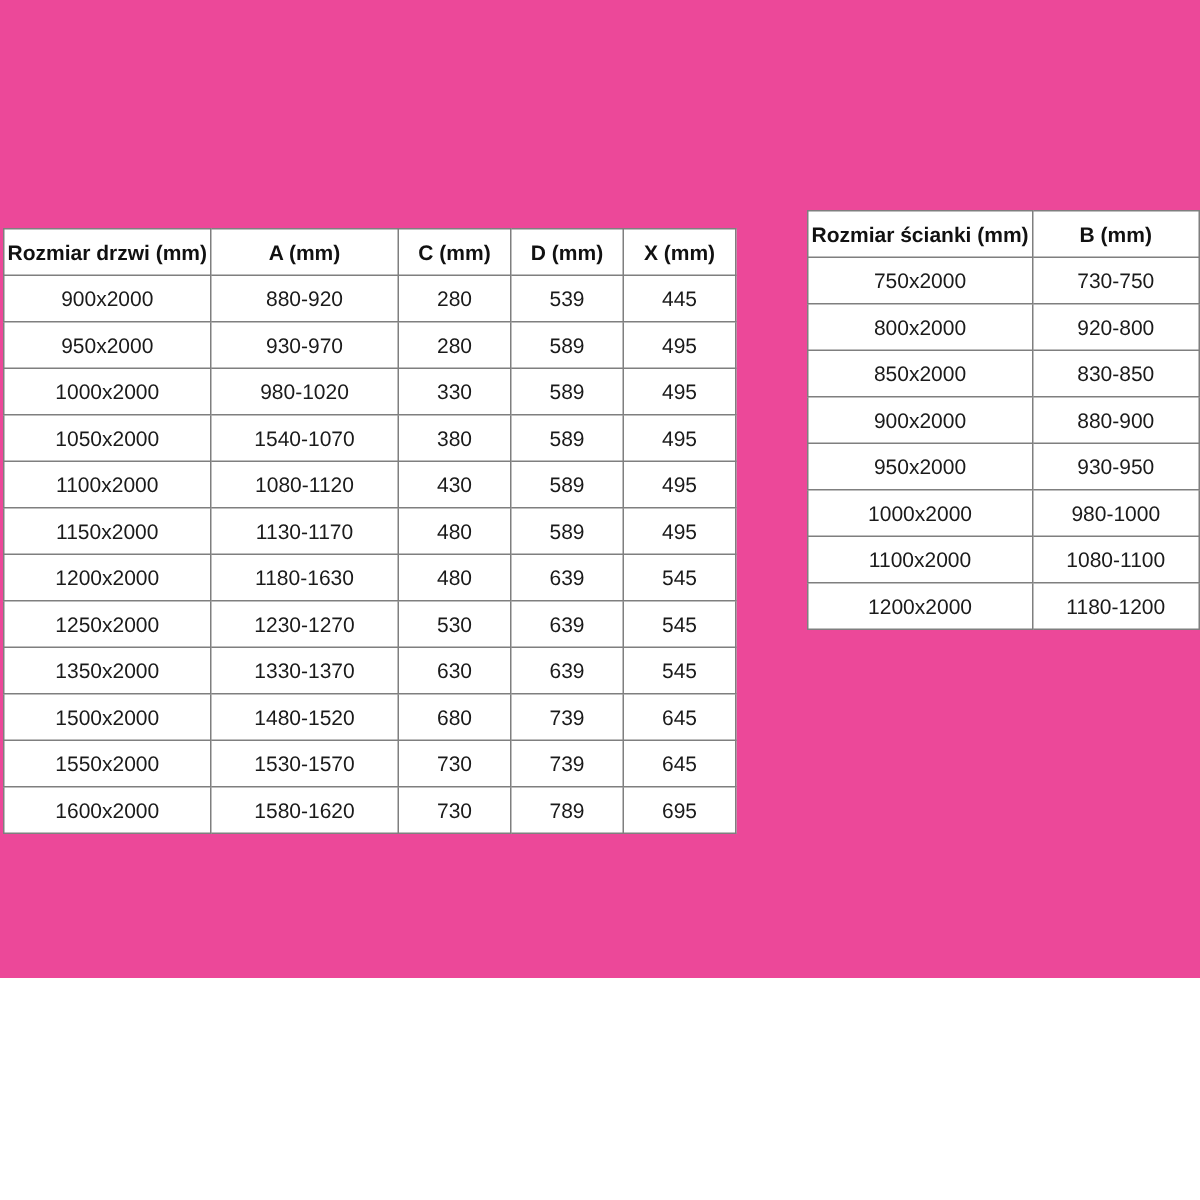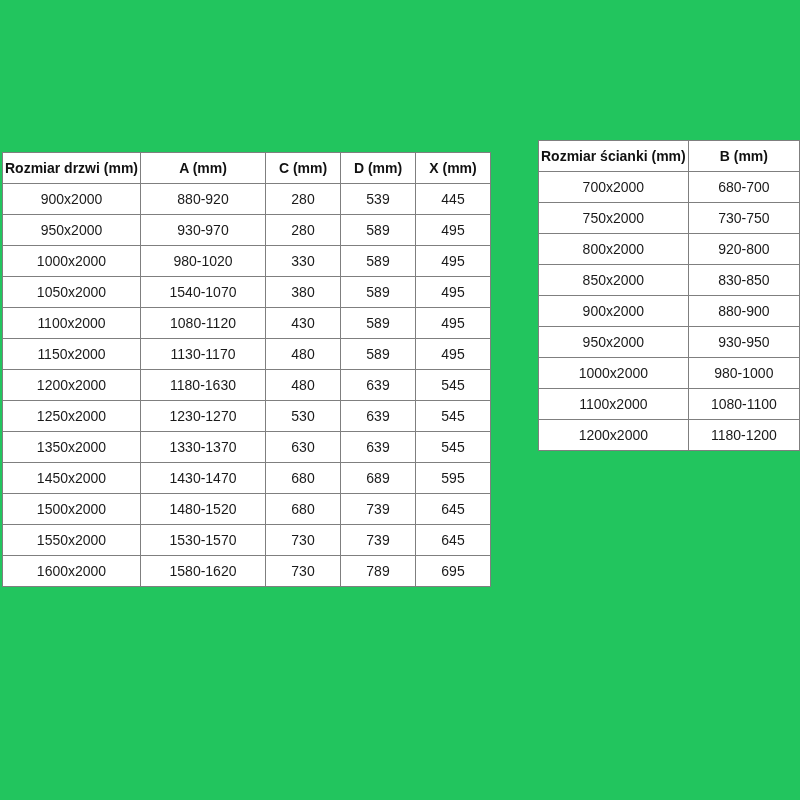--- a/index.html
+++ b/index.html
@@ -3,22 +3,22 @@
 <meta charset="utf-8">
 <style>
   html, body {
     margin: 0;
     padding: 0;
     background: #ffffff;
   }
   .canvas {
     position: relative;
     width: 800px;
-    height: 800px;
-    background: #22c55e;
+    height: 652px;
+    background: #ec4899;
     font-family: "Liberation Sans", sans-serif;
     overflow: hidden;
   }
   table.spec-table {
     position: absolute;
     border-collapse: collapse;
     table-layout: fixed;
     background: #ffffff;
   }
   table.spec-table.left-table  { left: 2px;   top: 152px; }
@@ -120,27 +120,20 @@
           <td>545</td>
         </tr>
         <tr>
           <td>1350x2000</td>
           <td>1330-1370</td>
           <td>630</td>
           <td>639</td>
           <td>545</td>
         </tr>
         <tr>
-          <td>1450x2000</td>
-          <td>1430-1470</td>
-          <td>680</td>
-          <td>689</td>
-          <td>595</td>
-        </tr>
-        <tr>
           <td>1500x2000</td>
           <td>1480-1520</td>
           <td>680</td>
           <td>739</td>
           <td>645</td>
         </tr>
         <tr>
           <td>1550x2000</td>
           <td>1530-1570</td>
           <td>730</td>
@@ -163,24 +156,20 @@
         <col style="width: 118px;">
       </colgroup>
       <thead>
         <tr>
           <th>Rozmiar ścianki (mm)</th>
           <th>B (mm)</th>
         </tr>
       </thead>
       <tbody>
         <tr>
-          <td>700x2000</td>
-          <td>680-700</td>
-        </tr>
-        <tr>
           <td>750x2000</td>
           <td>730-750</td>
         </tr>
         <tr>
           <td>800x2000</td>
           <td>920-800</td>
         </tr>
         <tr>
           <td>850x2000</td>
           <td>830-850</td>

